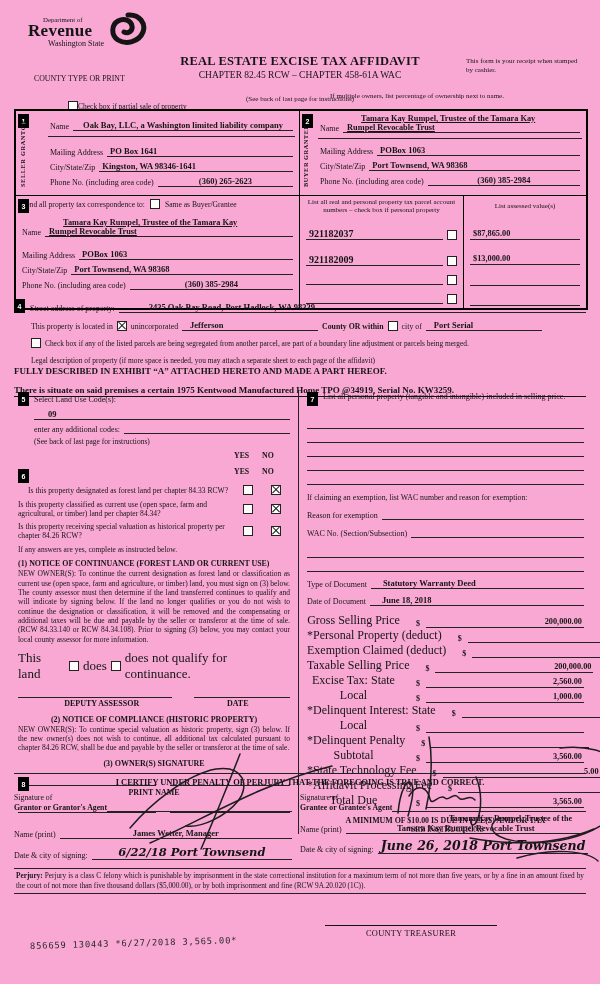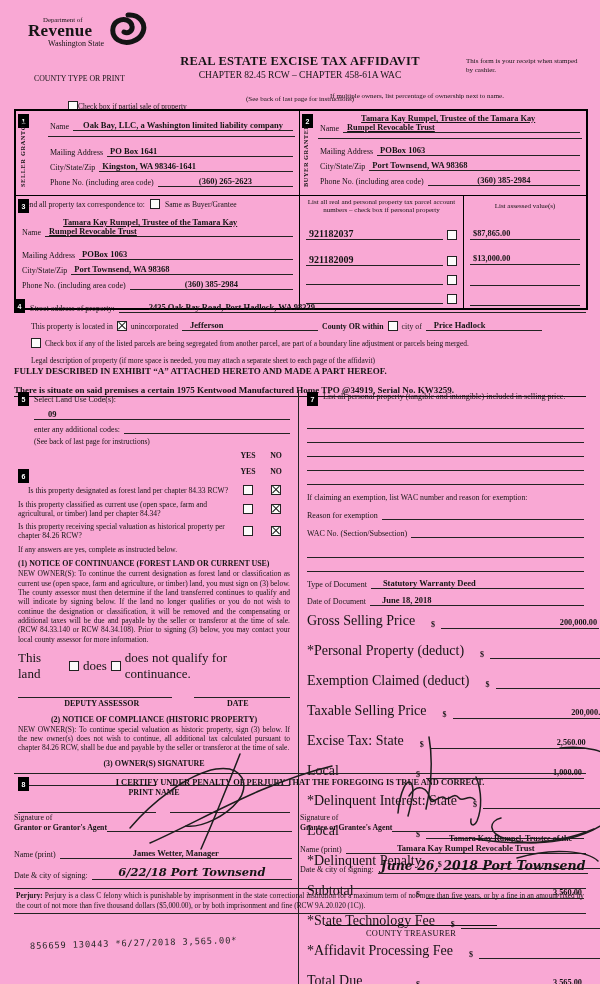--- a/index.html
+++ b/index.html
@@ -69,50 +69,50 @@
   .lcol{padding:2px 8px 0 4px;}
   .rcol{border-left:1px solid #222;padding:2px 2px 0 8px;}
   .hdr5{display:flex;align-items:center;gap:5px;}
   .code-val{border-bottom:1px solid #222;font-weight:bold;font-size:8.5px;padding-left:14px;margin:3px 0 0 16px;}
   .addl{display:flex;align-items:flex-end;margin:3px 0 0 16px;}
   .note{font-size:7.5px;margin:3px 0 0 16px;}
   .qgrid{display:grid;grid-template-columns:1fr 28px 28px;align-items:center;margin-top:4px;}
   .qgrid .q{font-size:7.6px;line-height:1.2;padding-right:4px;}
   .qgrid .c{text-align:center;}
   .ynhead{display:grid;grid-template-columns:1fr 28px 28px;font-weight:bold;font-size:7.8px;margin-top:5px;}
-  .ynhead span{text-align:center;}
+  .ynhead span{text-align:left;}
   .sec6bar{display:flex;align-items:center;margin-top:2px;}
   .ifany{font-size:7.5px;margin-top:5px;}
   .ntitle{font-size:7.9px;font-weight:bold;margin-top:5px;}
   .nbody{font-size:7.5px;text-align:justify;line-height:1.24;margin-top:1px;}
   .qualify{display:flex;align-items:center;gap:4px;font-size:13px;margin-top:6px;}
   .sigpair{display:flex;gap:22px;margin-top:14px;}
   .sigpair .line{height:1px;}
   .deputy-lbls{display:flex;margin-top:1px;font-weight:bold;font-size:8px;}
   .ctitle{text-align:center;font-weight:bold;font-size:8px;margin-top:7px;}
   
   .hdr7{display:flex;gap:5px;align-items:flex-start;}
   .blank{border-bottom:1px solid #222;height:13px;}
   .claiming{font-size:7.8px;margin-top:8px;}
   .wacrow{display:flex;align-items:flex-end;margin-top:7px;}
-  .mrow{display:grid;grid-template-columns:1fr 10px 158px;align-items:flex-end;margin-top:14px;}
-  .mrow .ml{text-align:left;font-size:14px;padding-right:16px;white-space:nowrap;}
+  .mrow{display:grid;grid-template-columns:1fr 10px 158px;align-items:flex-end;margin-top:0;}
+  .mrow .ml{text-align:center;font-size:12px;padding-right:16px;white-space:nowrap;}
   .mrow .d{font-weight:bold;}
   .mrow .mv{border-bottom:1px solid #222;font-weight:bold;font-size:8.3px;text-align:right;padding:0 2px;min-height:10px;}
   .docrow{display:flex;align-items:flex-end;margin-top:6px;}
   .docrow .lbl{font-size:8px;}
   .minnote{text-align:center;font-weight:bold;font-size:7.9px;margin-top:8px;}
   .seeinstr{text-align:center;font-size:7.9px;}
   
   .sec8{left:14px;top:773px;width:572px;border-top:1px solid #222;padding-top:2px;}
   .certify{position:relative;text-align:center;font-weight:bold;font-size:8.4px;padding:2px 0;}
   .certify .badge{position:absolute;left:4px;top:1px;}
   .sgrid{display:grid;grid-template-columns:278px 286px;column-gap:8px;}
   .siglbl{font-size:7.8px;line-height:1.25;}
-  .sigrow{display:flex;margin-top:24px;}
+  .sigrow{display:flex;margin-top:4px;}
   .namerow{display:flex;align-items:flex-end;margin-top:10px;}
   .namerow .fill{text-align:center;}
   .pretrust{font-weight:bold;font-size:8px;text-align:right;padding-right:14px;margin-top:2px;}
   .hand{font-family:"DejaVu Serif",serif;font-style:italic;font-weight:bold;font-size:11.5px;border-bottom:none;}
   .perjury{border-top:1px solid #222;border-bottom:1px solid #222;margin-top:8px;padding:2px 2px 3px 2px;
            font-size:7.3px;text-align:justify;line-height:1.3;}
   
   .stamp{left:30px;top:938px;font-family:"DejaVu Sans Mono",monospace;font-size:8.8px;letter-spacing:.8px;
          color:#2a2a2a;transform:rotate(-1.6deg);}
   .treas{left:325px;top:925px;width:172px;text-align:center;}
@@ -275,21 +275,21 @@
       <span class="fill" style="padding-left:30px;">2435 Oak Bay Road, Port Hadlock, WA  98339</span>
     </div>
     <div class="located" style="margin-left:17px;">
       <span>This property is located in</span>
       <span class="cb checked"></span>
       <span>unincorporated</span>
       <span class="uval" style="min-width:120px;">Jefferson</span>
       <span class="b">County OR  within</span>
       <span class="cb"></span>
       <span>city of</span>
-      <span class="uval" style="min-width:100px;">Price Hadlock</span>
+      <span class="uval" style="min-width:100px;">Port Serial</span>
     </div>
     <div class="small-note" style="margin-left:17px;">
       <span class="cb"></span>
       <span>Check box if any of the listed parcels are being segregated from another parcel, are part of a boundary line adjustment or parcels being merged.</span>
     </div>
     <div class="legal-lbl" style="margin-left:17px;">Legal description of property (if more space is needed, you may attach a separate sheet to each page of the affidavit)</div>
     <div class="legal-val">FULLY DESCRIBED IN EXHIBIT “A” ATTACHED HERETO AND MADE A PART HEREOF.</div>
     <div class="premises">There is situate on said premises a certain 1975 Kentwood Manufactured Home TPO @34919, Serial No. KW3259.</div>
   </div>
 

